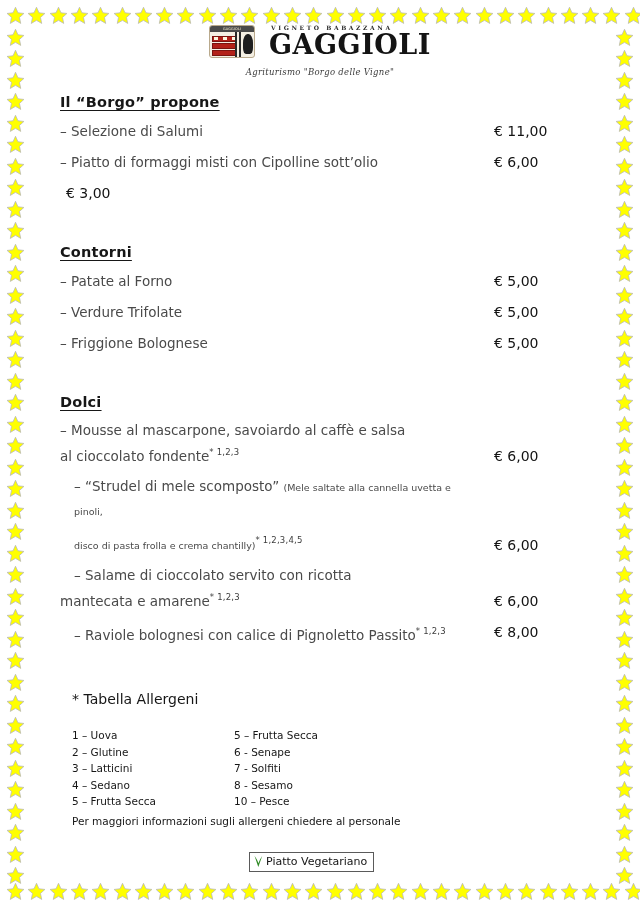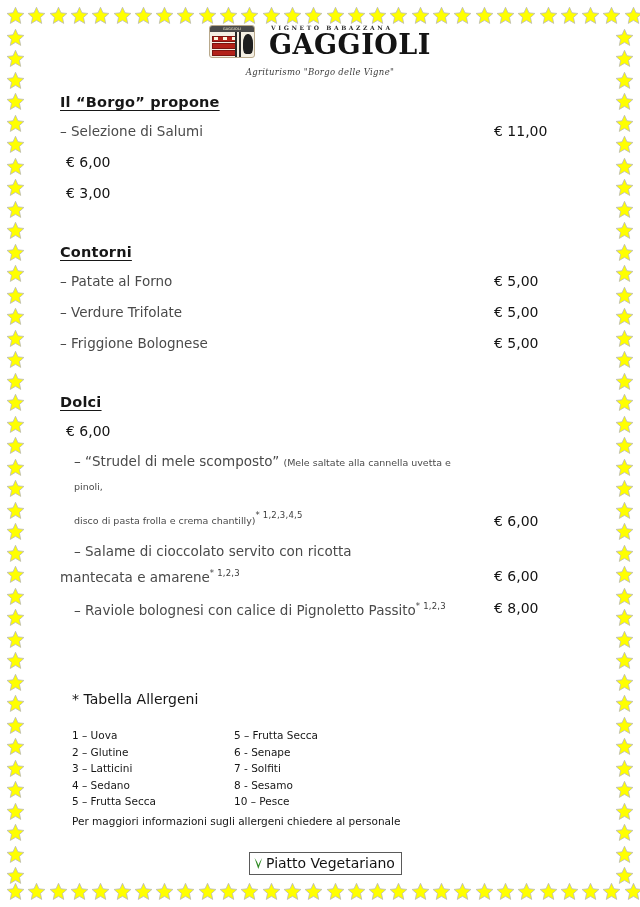--- a/index.html
+++ b/index.html
@@ -235,21 +235,21 @@
     top: 852px;
     border: 1px solid #5a5a5a;
     padding: 2px 6px 3px 4px;
     display: inline-flex;
     align-items: center;
     gap: 3px;
     background: #ffffff;
   }
   #veg-badge .vlabel {
     font-family: "DejaVu Sans", sans-serif;
-    font-size: 14px;
+    font-size: 11px;
     color: #131313;
   }
   #veg-icon svg { display: block; }
 </style>
 </head>
 <body>
 
 <div id="page">
 
   <div id="masthead">
@@ -278,20 +278,21 @@
   <div id="menu-body">
 
     <div class="section">
       <div class="section-heading">Il “Borgo” propone</div>
       <div class="rows">
         <div class="row">
           <div class="label">– Selezione di Salumi</div>
           <div class="price">€  11,00</div>
         </div>
         <div class="row">
+          <div class="label">– Piatto di formaggi misti con Cipolline sott’olio</div>
           <div class="price">€  6,00</div>
         </div>
         <div class="row">
           <div class="price">€  3,00</div>
         </div>
       </div>
     </div>
 
     <div class="spacer-md"></div>
 
@@ -313,20 +314,24 @@
       </div>
     </div>
 
     <div class="spacer-md"></div>
 
     <div class="section">
       <div class="section-heading">Dolci</div>
       <div class="rows">
 
         <div class="row">
+          <div class="label">
+            <span class="l2">– Mousse al mascarpone, savoiardo al caffè e salsa</span>
+            <span class="l2"><span>al cioccolato fondente</span><sup class="allerg">* 1,2,3</sup></span>
+          </div>
           <div class="price price-low" style="align-self:flex-end">€  6,00</div>
         </div>
 
         <div class="row indent">
           <div class="label">
             <span class="l2"><span>– “Strudel di mele scomposto”</span> <span class="sub">(Mele saltate alla cannella uvetta e pinoli,</span></span>
             <span class="l2" style="margin-top:6px;"><span class="sub">disco di pasta frolla e crema chantilly)</span><sup class="allerg">* 1,2,3,4,5</sup></span>
           </div>
           <div class="price" style="align-self:flex-end">€  6,00</div>
         </div>

